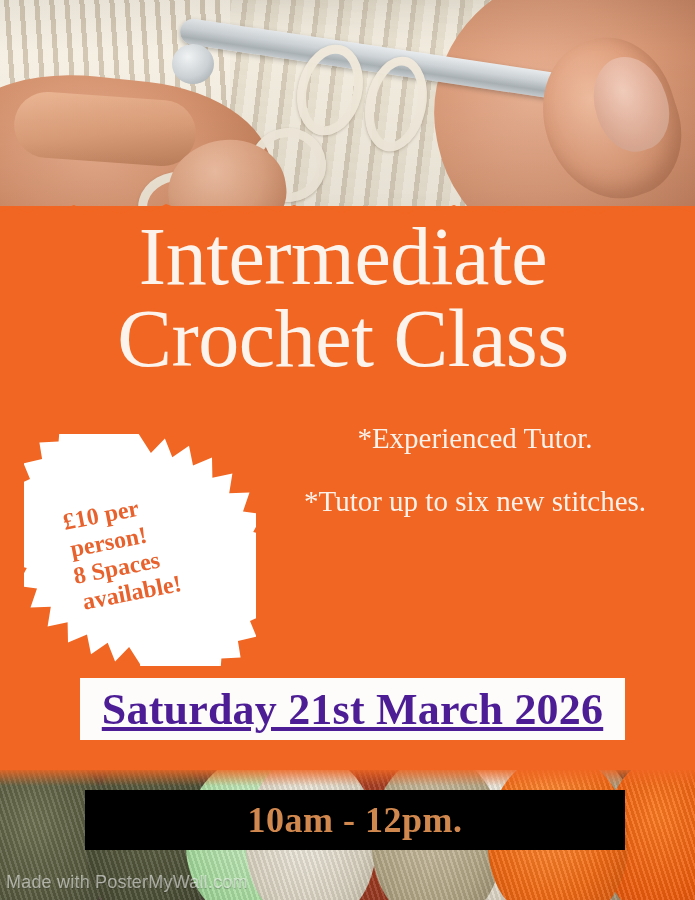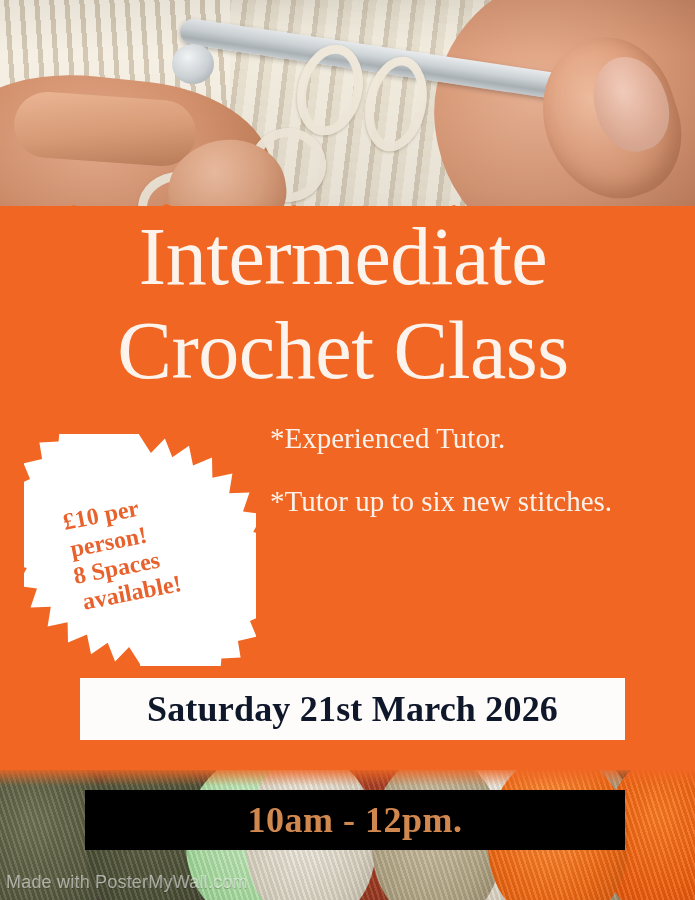--- a/index.html
+++ b/index.html
@@ -164,36 +164,37 @@
     color: #FCF4EC;
     line-height: 1.0;
   }
   .title-line {
     display: block;
     font-size: 82px;
     font-weight: 400;
     letter-spacing: -0.5px;
     font-family: "Liberation Serif", "DejaVu Serif", serif;
   }
-  .title-line.l2 { margin-top: 12px; }
+  .title-line.l2 { }
 
   
   .bullets {
     position: absolute;
     left: 270px; top: 424px;
     width: 410px;
   }
   .bullet {
     display: block;
     color: #FAF2EA;
     font-size: 29px;
     line-height: 1.0;
     margin-bottom: 34px;
     white-space: nowrap;
     font-family: "Liberation Serif", "DejaVu Serif", serif;
+    text-align: center;
   }
 
   
   .badge {
     position: absolute;
     left: 24px; top: 434px;
     width: 232px; height: 232px;
   }
   .badge svg { display: block; width: 232px; height: 232px; }
   .badge-text {
@@ -225,26 +226,27 @@
   .date-banner {
     position: absolute;
     left: 80px; top: 678px;
     width: 545px; height: 62px;
     background: #FDFCFA;
     display: flex;
     align-items: center;
     justify-content: center;
   }
   .date-banner span {
-    color: #0f172a;
-    font-size: 36px;
+    color: #4c1d95;
+    font-size: 44px;
     font-weight: bold;
     letter-spacing: 0.2px;
     white-space: nowrap;
     font-family: "Liberation Serif", "DejaVu Serif", serif;
+    text-decoration: underline;
   }
 
   
   .photo-bottom {
     position: absolute;
     left: 0; top: 770px;
     width: 695px; height: 130px;
     overflow: hidden;
     background: #4a4436;
   }

